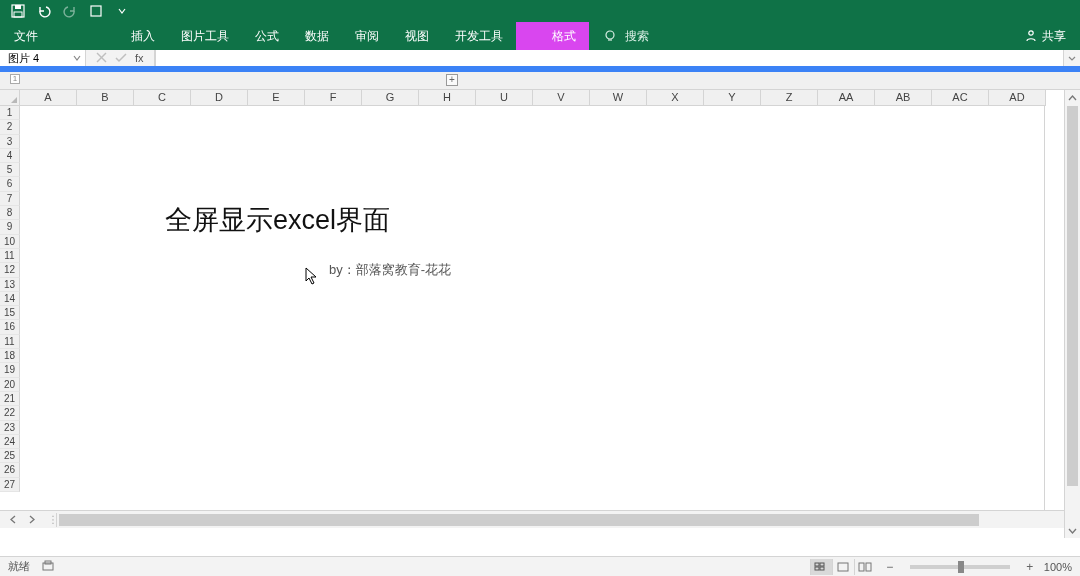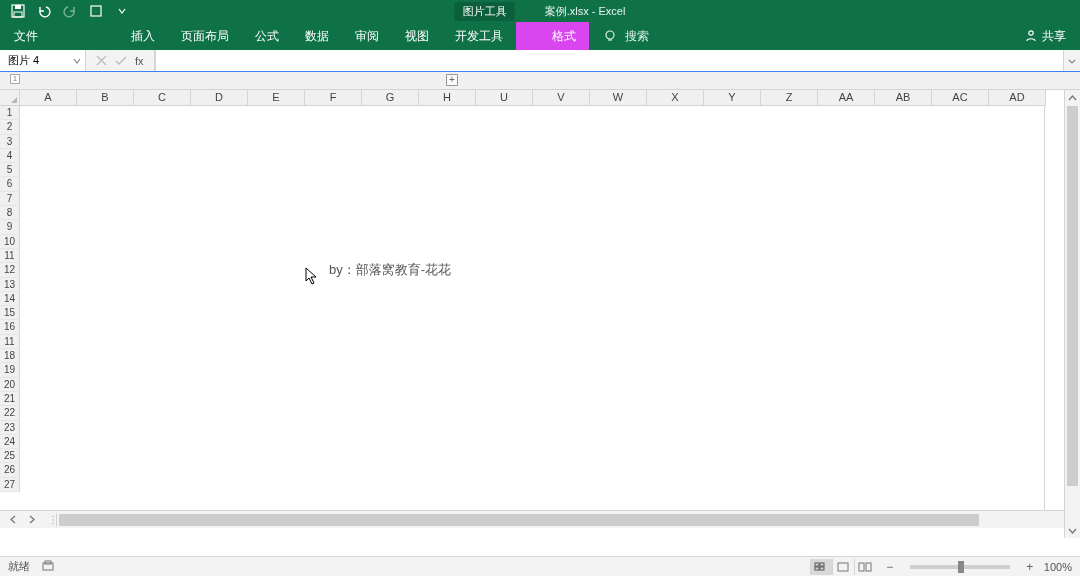--- a/index.html
+++ b/index.html
@@ -17,21 +17,21 @@
   .winbtn svg { display: block; }
 
   .ribbon-tabs { height: 28px; background: #0f7247; display: flex; align-items: center; color: #fff; font-size: 12px; text-align: center; }
   .rtab { padding: 0 13px; height: 100%; display: flex; align-items: center; }
   .rtab.file { background: #0f7247; font-weight: 500; padding-right: 20px; padding-left: 14px; margin-right: 60px; }
   .rtab.active { background: #d946ef; padding-left: 36px; }
   .search-area { display: flex; align-items: center; gap: 8px; margin-left: 14px; color: #d9eee5; }
   .bulb { width: 14px; height: 14px; }
   .share-area { margin-left: auto; padding-right: 14px; display: flex; align-items: center; gap: 4px; color: #fff; font-size: 12px; }
 
-  .namebox-row { height: 22px; border-bottom: 1px solid #3b82f6; display: flex; align-items: stretch; background: #f3f3f3; }
+  .namebox-row { height: 22px; border-bottom: 6px solid #3b82f6; display: flex; align-items: stretch; background: #f3f3f3; }
   .namebox { width: 86px; border-right: 1px solid #d4d4d4; display: flex; align-items: center; padding-left: 8px; font-size: 11px; background: #fff; position: relative; }
   .namebox .dd { position: absolute; right: 4px; top: 50%; transform: translateY(-50%); }
   .fx-btns { display: flex; align-items: center; gap: 8px; padding: 0 10px; border-right: 1px solid #d4d4d4; color: #8a8a8a; }
   .fx-btns .disabled { color: #bfbfbf; }
   .formula-input { flex: 1; background: #fff; border-left: 1px solid #d4d4d4; border-right: 1px solid #d4d4d4; }
   .fx-expand { width: 16px; display:flex; align-items:center; justify-content:center; background:#f3f3f3;}
 
   .headerband { height: 18px; background: #f0f0f0; border-bottom: 1px solid #d4d4d4; position: relative; }
   .headerband .sel1 { position: absolute; left: 10px; top: 2px; width: 10px; height: 10px; border: 1px solid #aaa; background: #fff; font-size:8px; text-align:center; line-height:8px; color:#888;}
   .headerband .addbox { position: absolute; left: 446px; top: 2px; width: 12px; height: 12px; border: 1px solid #999; background: #fafafa; font-size:10px; text-align:center; line-height:10px; color:#666;}
@@ -101,30 +101,26 @@
         <svg width="14" height="14" viewBox="0 0 14 14">
           <rect x="2" y="2" width="10" height="10" fill="none" stroke="#fff" stroke-width="1.2"></rect>
         </svg>
       </span>
     <span class="qicon">
         <svg width="8" height="8" viewBox="0 0 8 8">
           <path d="M1 2 L4 6 L7 2" fill="none" stroke="#fff" stroke-width="1.2"></path>
         </svg>
       </span>
   </div>
-  <div class="titlecenter">
-    <span class="tool-context">图片工具</span>
-    <span class="doctitle">案例.xlsx - Excel</span>
-  </div>
 </div>
 
 <div class="ribbon-tabs">
   <div class="rtab file">文件</div>
   <div class="rtab">插入</div>
-  <div class="rtab">页面布局</div>
+  <div class="rtab">图片工具</div>
   <div class="rtab">公式</div>
   <div class="rtab">数据</div>
   <div class="rtab">审阅</div>
   <div class="rtab">视图</div>
   <div class="rtab">开发工具</div>
   <div class="rtab active">格式</div>
   <div class="search-area">
     <svg class="bulb" viewBox="0 0 14 14">
         <circle cx="7" cy="6" r="4" fill="none" stroke="#d9eee5" stroke-width="1.2"></circle>
         <line x1="5" y1="11" x2="9" y2="11" stroke="#d9eee5" stroke-width="1.2"></line>
@@ -215,20 +211,21 @@
       <div class="rowh">20</div>
       <div class="rowh">21</div>
       <div class="rowh">22</div>
       <div class="rowh">23</div>
       <div class="rowh">24</div>
       <div class="rowh">25</div>
       <div class="rowh">26</div>
       <div class="rowh">27</div>
     </div>
   <div class="cells">
+    <div class="sheet-title">全屏显示excel界面</div>
     <div class="sheet-by">by：部落窝教育-花花</div>
     <div class="cursor"><svg width="14" height="18" viewBox="0 0 14 18">
           <path d="M1 1 L1 14 L4 11 L7 17 L9 16 L6 10 L11 10 Z" fill="#fff" stroke="#000" stroke-width="1"></path>
         </svg></div>
   </div>
   <div class="vline-edge"></div>
 </div>
 
 <div class="vscroll">
   <div class="vs-up">

